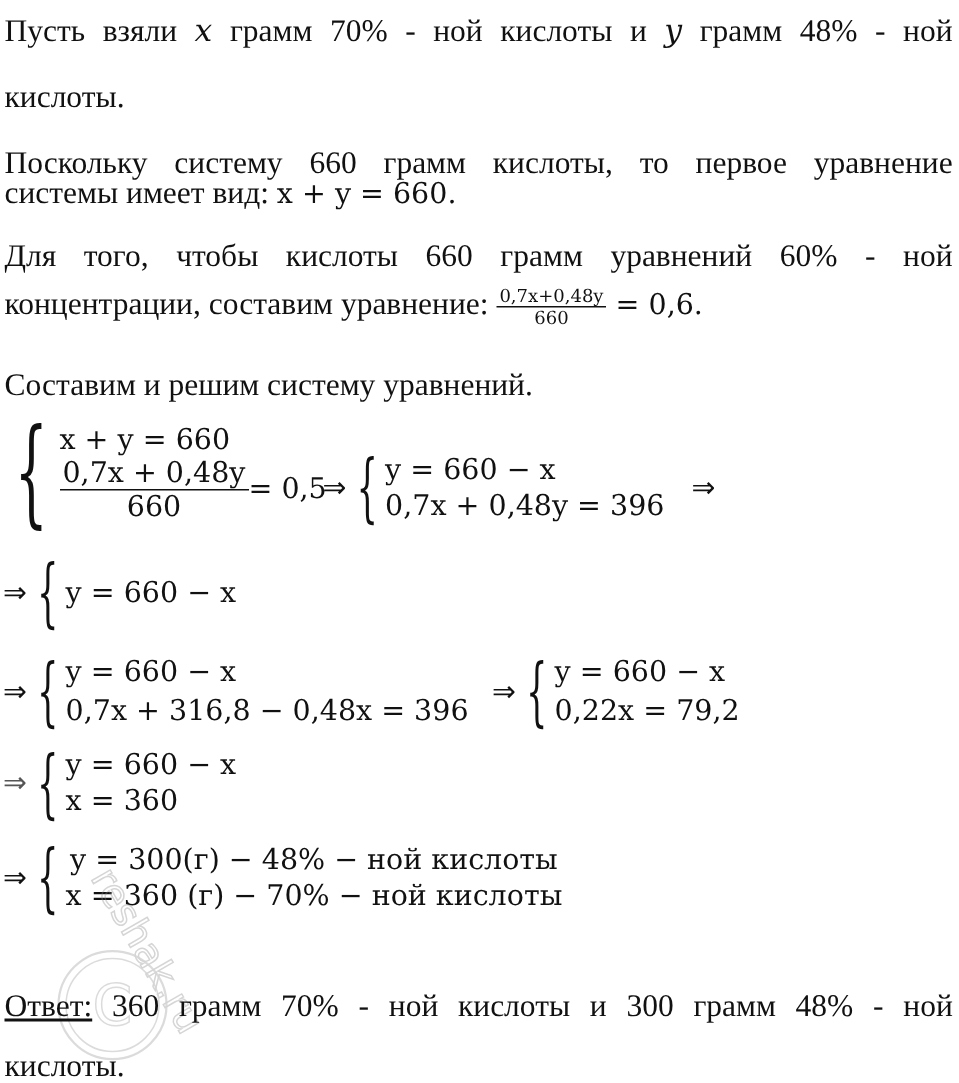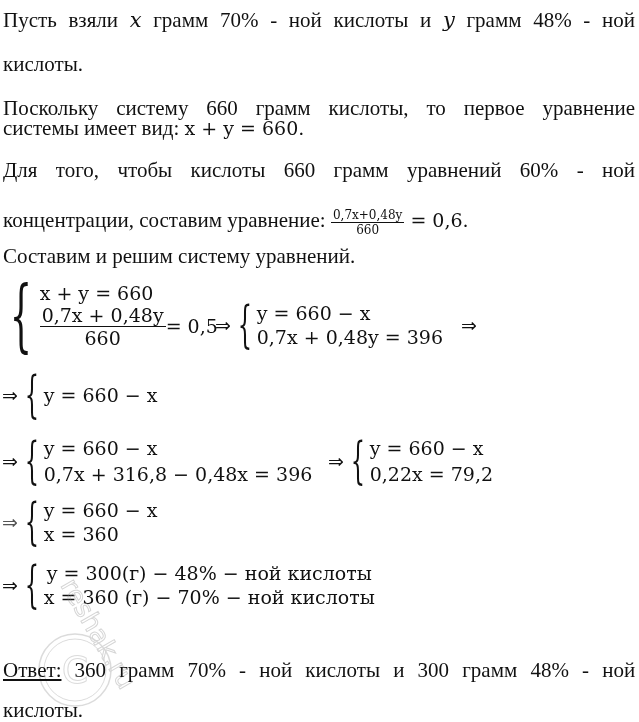--- a/index.html
+++ b/index.html
@@ -25,21 +25,21 @@
 
 <div class="just serif" style="top:8px;" id="p1l1"><span>Пусть</span> <span>взяли</span> <span class="var">x</span> <span>грамм</span> <span>70%</span> <span>-</span> <span>ной</span> <span>кислоты</span> <span>и</span> <span class="var">y</span> <span>грамм</span> <span>48%</span> <span>-</span> <span>ной</span></div>
 <div class="line serif" style="top:52px;">кислоты.</div>
 
 <div class="just serif" style="top:96px;" id="p2l1"><span>Поскольку</span> <span>систему</span> <span>660</span> <span>грамм</span> <span>кислоты,</span> <span>то</span> <span>первое</span> <span>уравнение</span></div>
 <div class="line serif" style="top:116px;">
   <span>системы имеет вид: </span><span class="math">x + y = 660.</span>
 </div>
 
 <div class="just serif" style="top:158px;" id="p3l1"><span>Для</span> <span>того,</span> <span>чтобы</span> <span>кислоты</span> <span>660</span> <span>грамм</span> <span>уравнений</span> <span>60%</span> <span>-</span> <span>ной</span></div>
-<div class="line serif" style="top:208px;">
+<div class="line serif" style="top:190px;">
   <span>концентрации, составим уравнение: </span>
   <span class="frac small-frac math" style="font-size:12px;">
     <span class="num">0,7x+0,48y</span>
     <span class="den">660</span>
   </span><span class="math"> = 0,6.</span>
 </div>
 
 <div class="line serif" style="top:244px;">Составим и решим систему уравнений.</div>
 
 <div class="sys math" style="left:2px; top:276px;">

